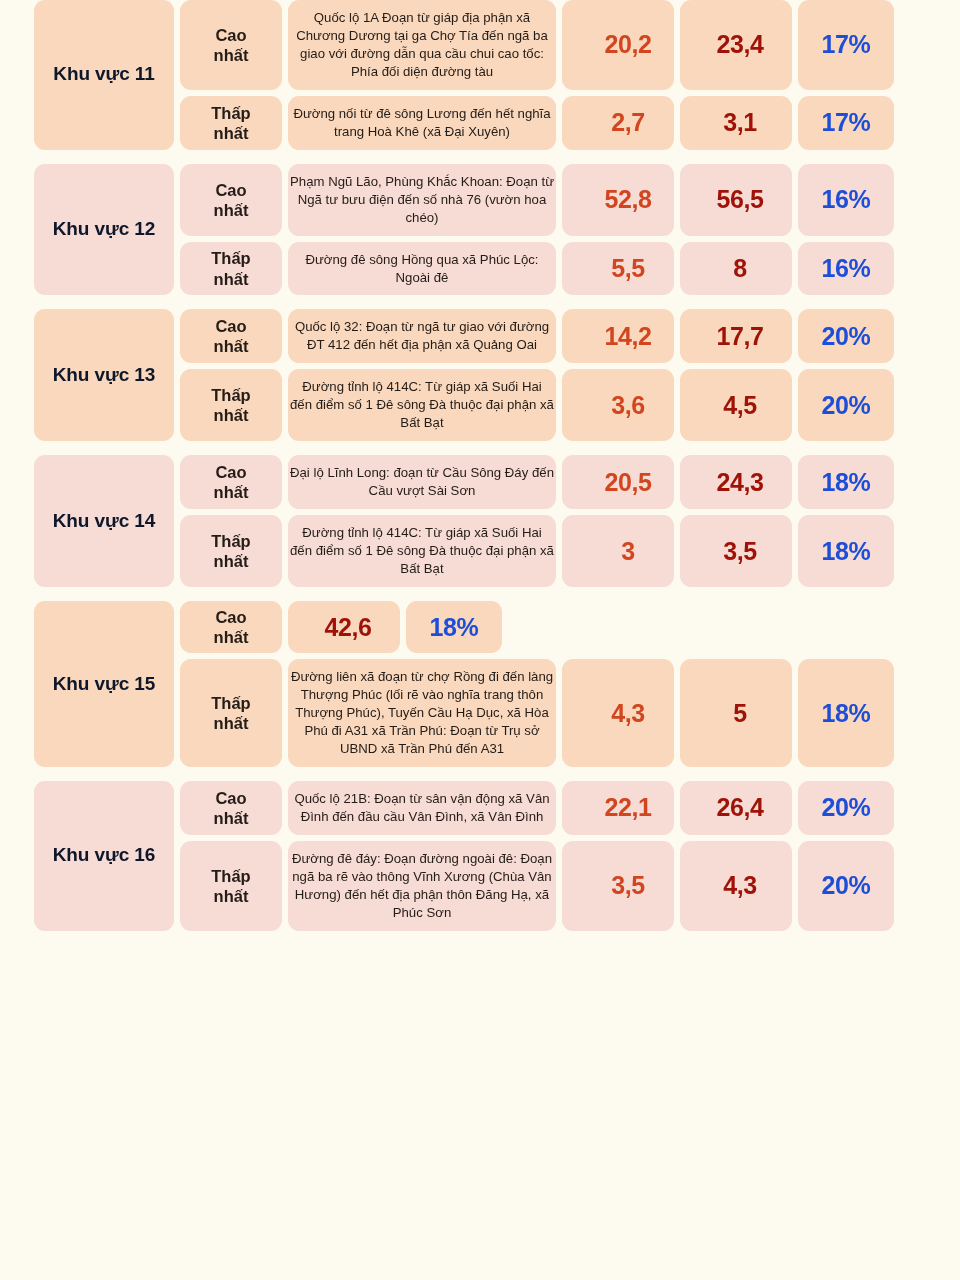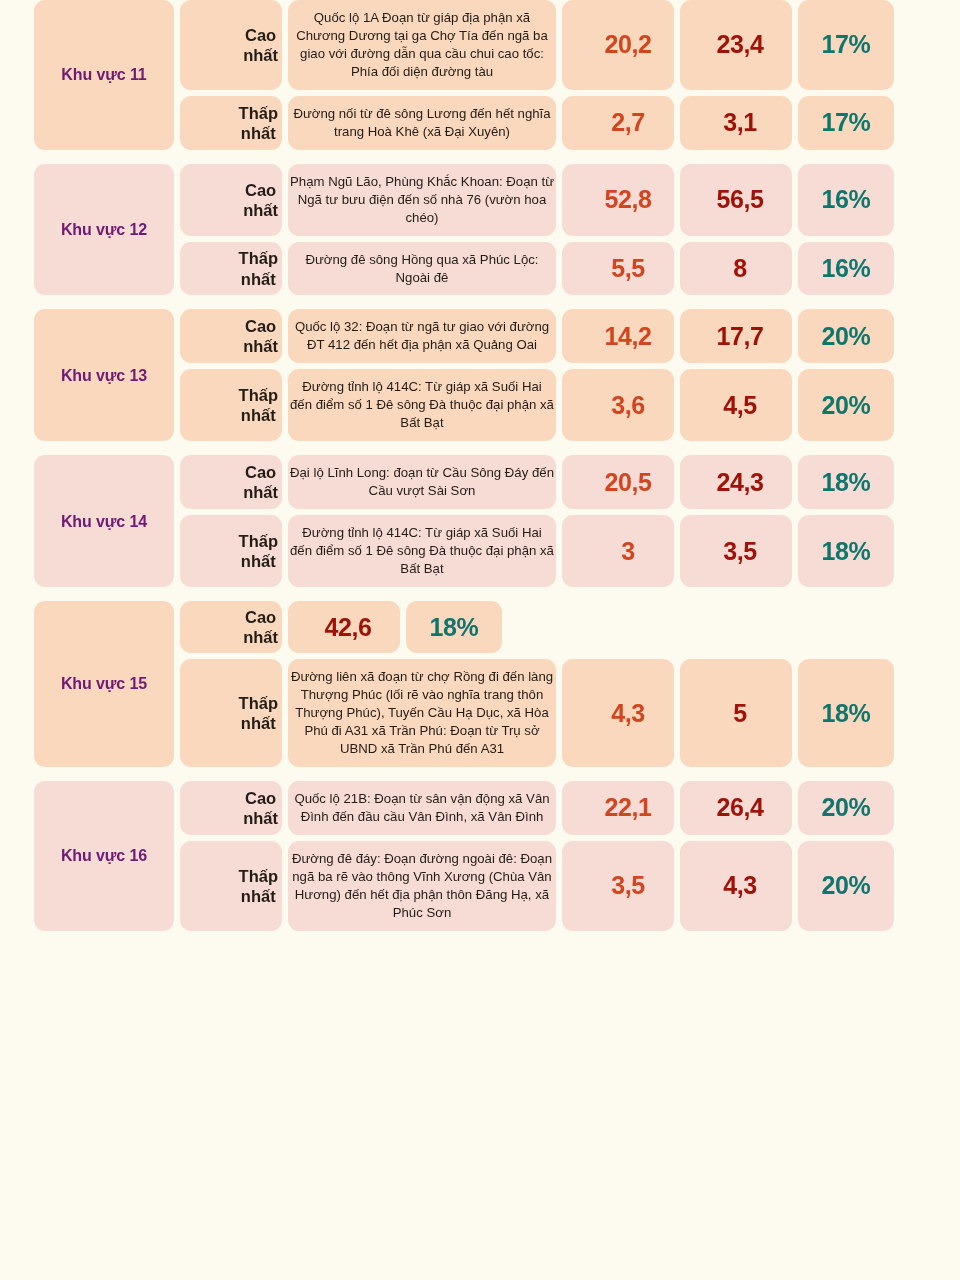--- a/index.html
+++ b/index.html
@@ -41,23 +41,23 @@
   .c-area {
     flex: 0 0 140px;
     border-radius: 11px;
     display: flex;
     align-items: center;
     justify-content: center;
     text-align: center;
     padding: 4px 6px;
   }
   .c-area .lbl {
-    color: #701a75;
+    color: #0f172a;
     font-weight: bold;
-    font-size: 16px;
+    font-size: 19px;
     letter-spacing: -0.1px;
     line-height: 1.2;
   }
 
   
   .rows {
     flex: 1 1 auto;
     display: flex;
     flex-direction: column;
     gap: 6px;
@@ -69,21 +69,21 @@
   }
 
   .cell {
     border-radius: 11px;
     display: flex;
     align-items: center;
     justify-content: center;
     text-align: center;
   }
 
-  .c-rank   { flex: 0 0 102px; padding: 6px 4px; justify-content: flex-end; }
+  .c-rank   { flex: 0 0 102px; padding: 6px 20px; }
   .c-desc   { flex: 0 0 268px; padding: 9px 2px; }
   .c-v1     { flex: 0 0 112px; }
   .c-v2     { flex: 0 0 112px; padding-left: 8px; }
   .c-pct    { flex: 0 0 96px; }
 
   .c-rank .txt {
     color: #241c17;
     font-weight: bold;
     font-size: 16.5px;
     line-height: 1.22;
@@ -96,21 +96,21 @@
   }
 
   .num {
     font-weight: bold;
     font-size: 25px;
     line-height: 1;
     letter-spacing: -0.4px;
   }
   .num.v1  { color: #d1451f; margin-left: 20px; }
   .num.v2  { color: #9e1208; }
-  .num.pct { color: #0f766e; }
+  .num.pct { color: #1d4ed8; }
 
   
   .peach .c-area,
   .peach .cell { background: #f9d8bd; }
   .pink  .c-area,
   .pink  .cell { background: #f7dbd5; }
 </style>
 </head>
 <body>
 

